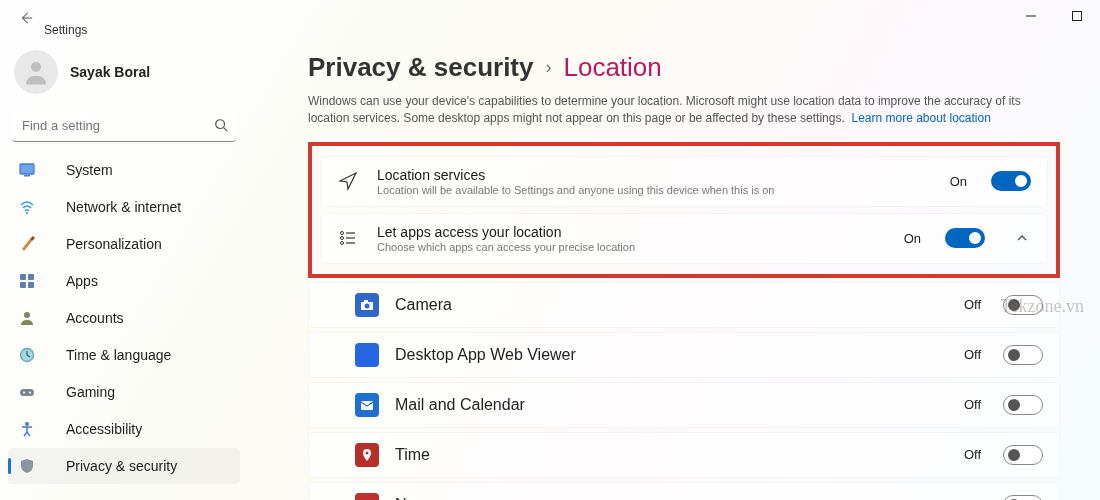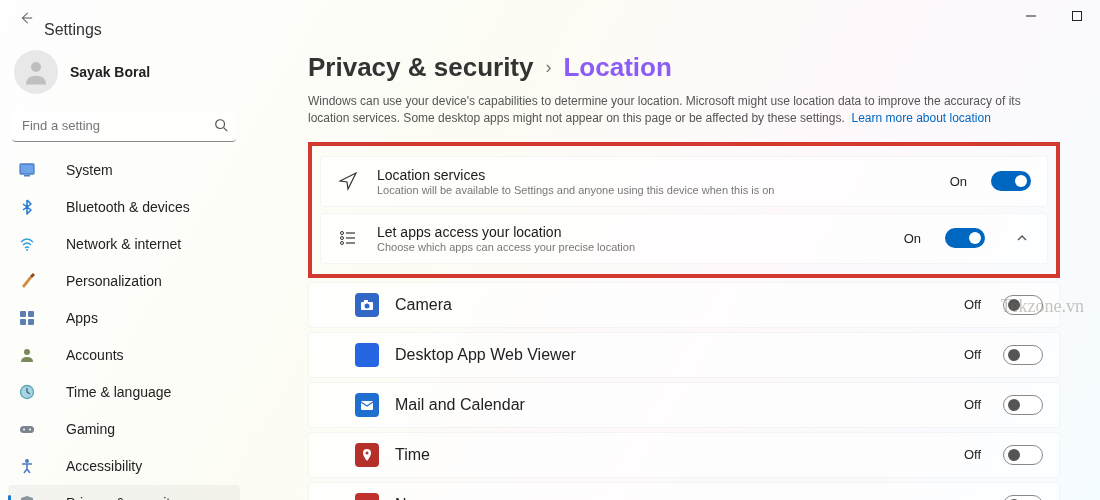--- a/index.html
+++ b/index.html
@@ -19,21 +19,21 @@
       height: 36px;
       padding: 0 8px;
       background: transparent;
     }
     .titlebar .back {
       width: 36px; height: 36px;
       display: flex; align-items: center; justify-content: center;
       color: #555;
     }
     .titlebar .title {
-      font-size: 16px;
+      font-size: 12px;
       color: #333;
       margin-top: 24px;
     }
     .winbtns {
       position: absolute;
       right: 0; top: 0;
       display: flex;
     }
     .winbtns div {
       width: 46px; height: 32px;
@@ -111,21 +111,21 @@
       overflow-y: auto;
     }
     .breadcrumb {
       display: flex; align-items: center; gap: 12px;
       font-size: 26px;
       color: #333;
       margin-bottom: 10px;
     }
     .breadcrumb .parent { font-weight: 600; }
     .breadcrumb .chev { color: #777; font-size: 18px; }
-    .breadcrumb .current { font-weight: 700; color: #8b5cf6; }
+    .breadcrumb .current { font-weight: 400; color: #be185d; }
     .desc {
       font-size: 12px;
       color: #555;
       line-height: 1.45;
       margin-bottom: 14px;
       max-width: 760px;
     }
     .desc a { color: #0067c0; text-decoration: none; }
 
     .highlight-box {
@@ -250,28 +250,20 @@
             <svg width="16" height="16" viewBox="0 0 16 16">
               <rect x="1" y="2" width="14" height="10" rx="1" stroke="#4a7fc4" stroke-width="1.3" fill="#6da3e8"></rect>
               <rect x="5" y="13" width="6" height="1.5" fill="#4a7fc4"></rect>
             </svg>
           </span>
         <span class="nav-label">System</span>
       </div>
       <div class="nav-item">
         <span class="nav-icon">
             <svg width="16" height="16" viewBox="0 0 16 16">
-              <path d="M8 1 L12 5 L8 8 L12 11 L8 15 V1 M4 5 L8 8 M4 11 L8 8" stroke="#2179d6" stroke-width="1.5" fill="none" stroke-linejoin="round"></path>
-            </svg>
-          </span>
-        <span class="nav-label">Bluetooth &amp; devices</span>
-      </div>
-      <div class="nav-item">
-        <span class="nav-icon">
-            <svg width="16" height="16" viewBox="0 0 16 16">
               <path d="M2 6 Q8 0 14 6 M4 9 Q8 5 12 9 M6 12 Q8 10 10 12" stroke="#35a0d8" stroke-width="1.5" fill="none"></path>
               <circle cx="8" cy="14" r="1" fill="#35a0d8"></circle>
             </svg>
           </span>
         <span class="nav-label">Network &amp; internet</span>
       </div>
       <div class="nav-item">
         <span class="nav-icon">
             <svg width="16" height="16" viewBox="0 0 16 16">
               <path d="M3 13 L11 3 L13 5 L5 15 Z" fill="#d18a3a"></path>

